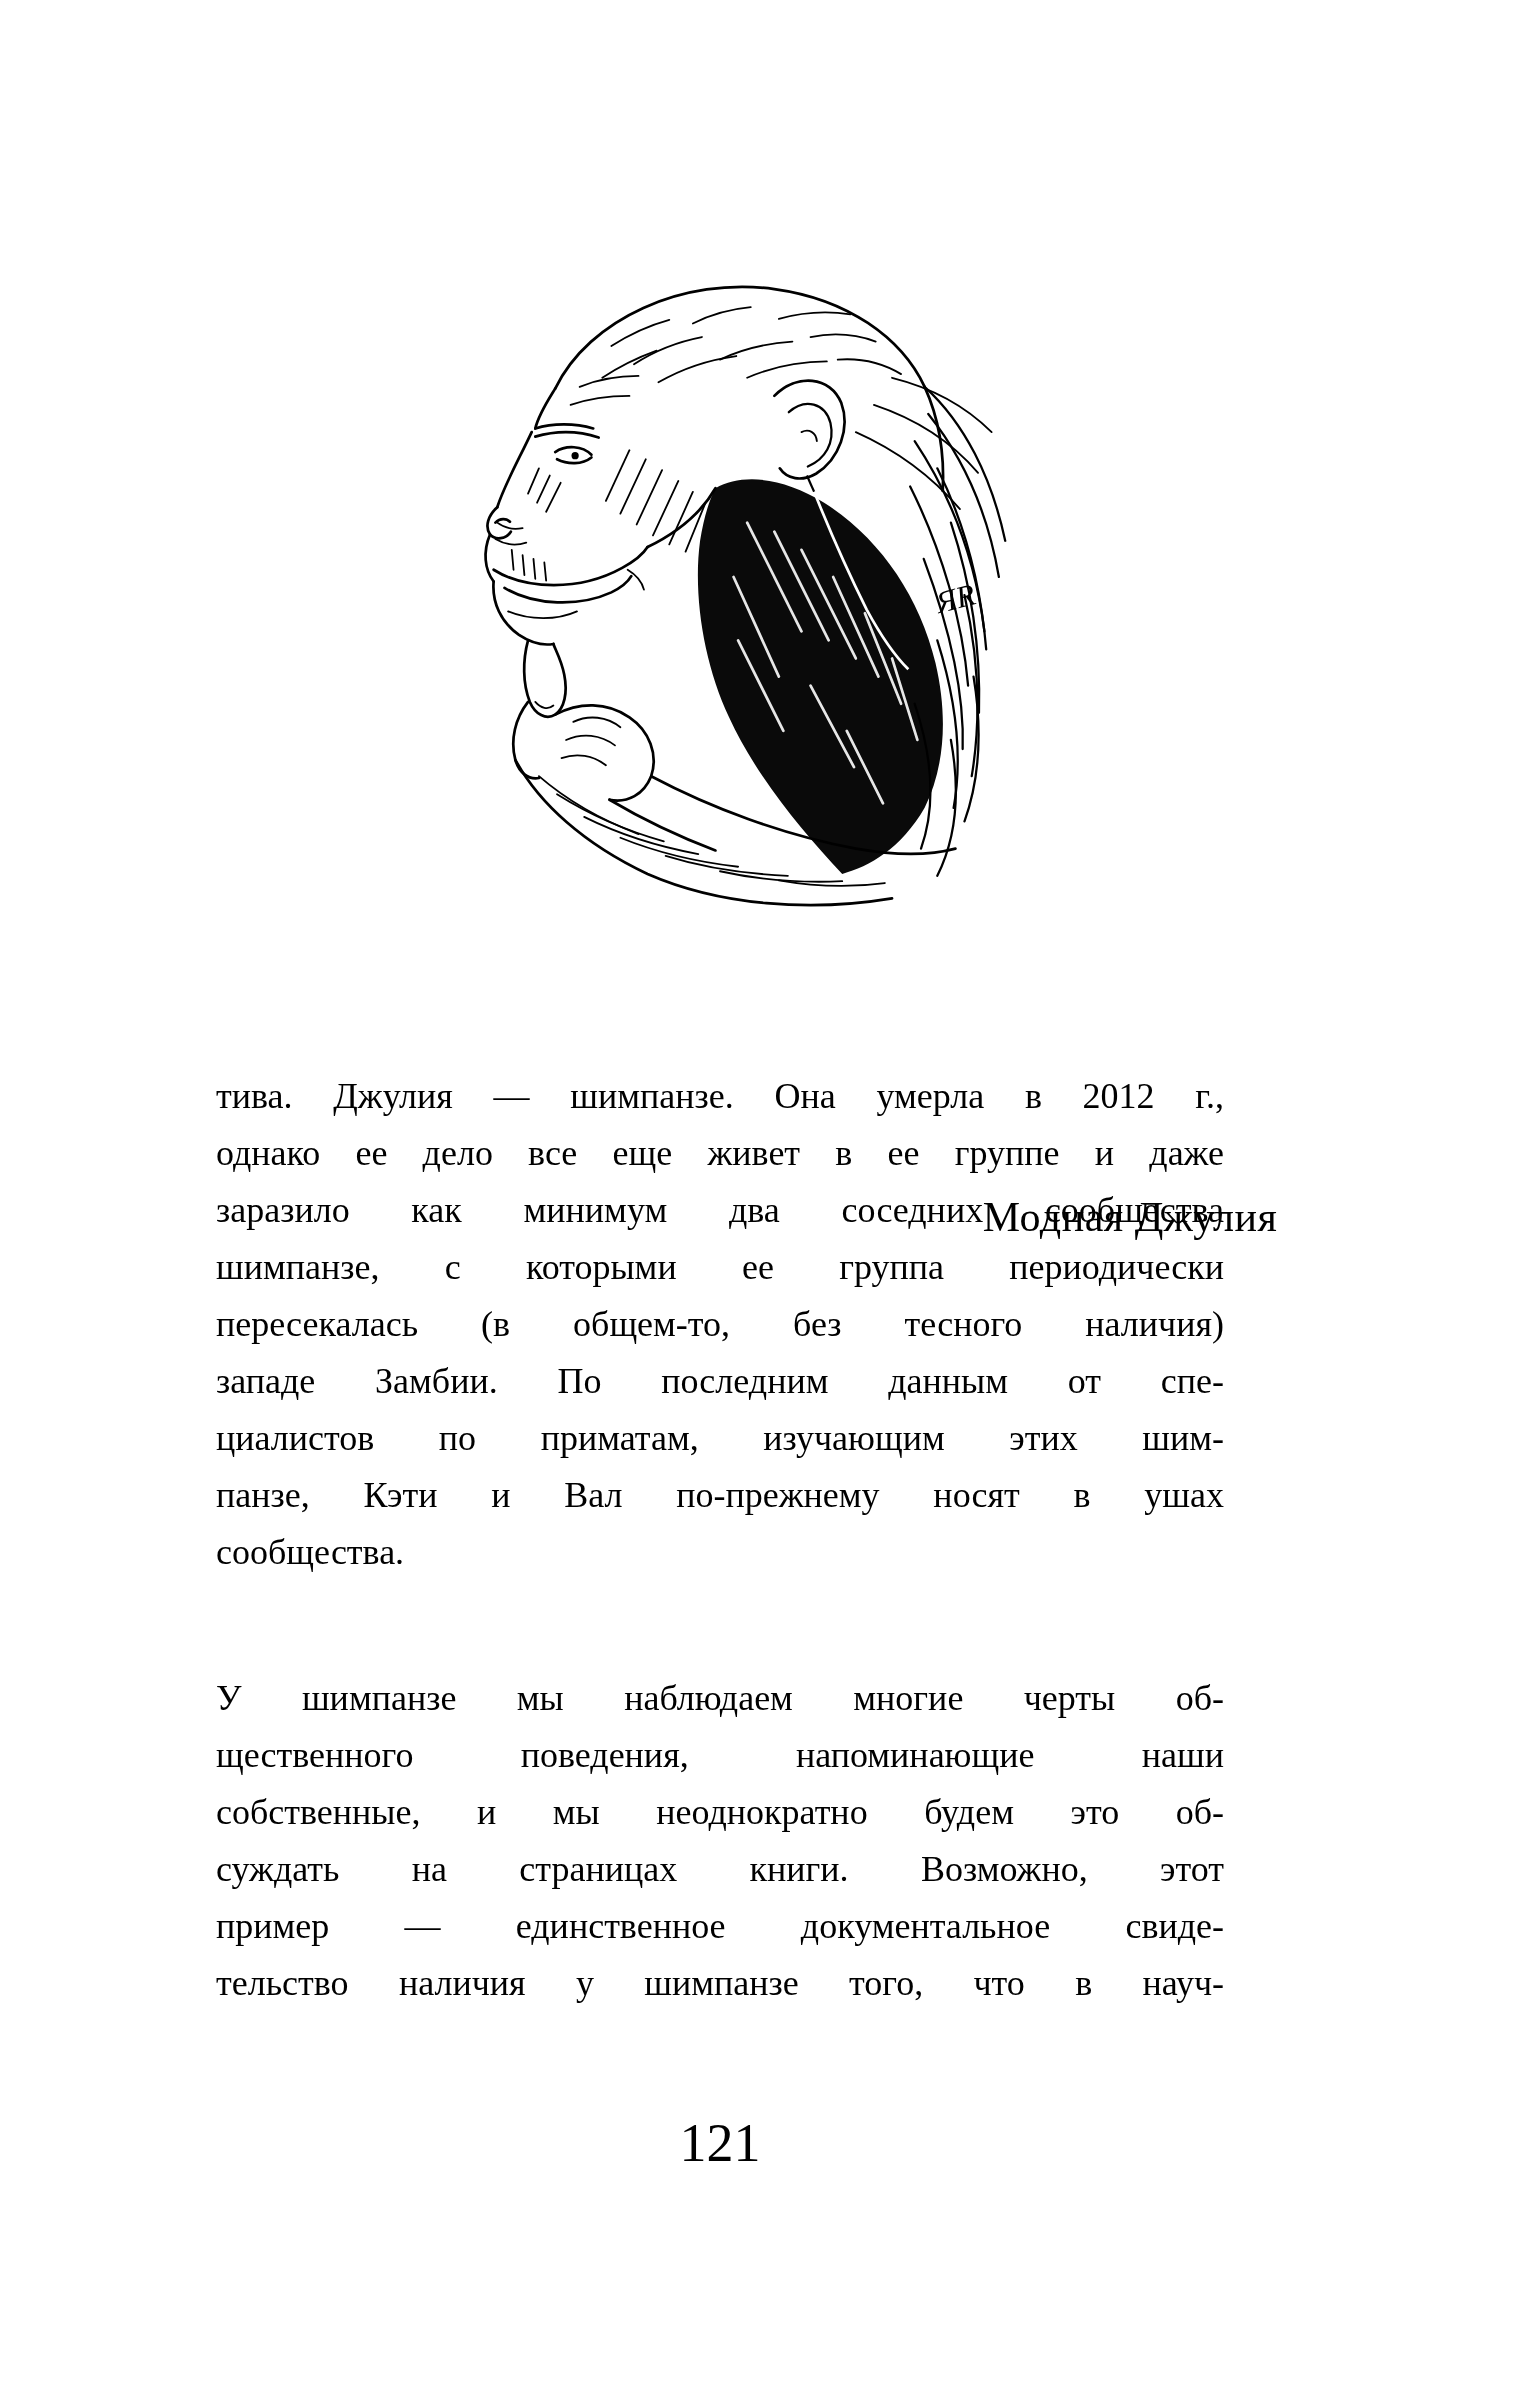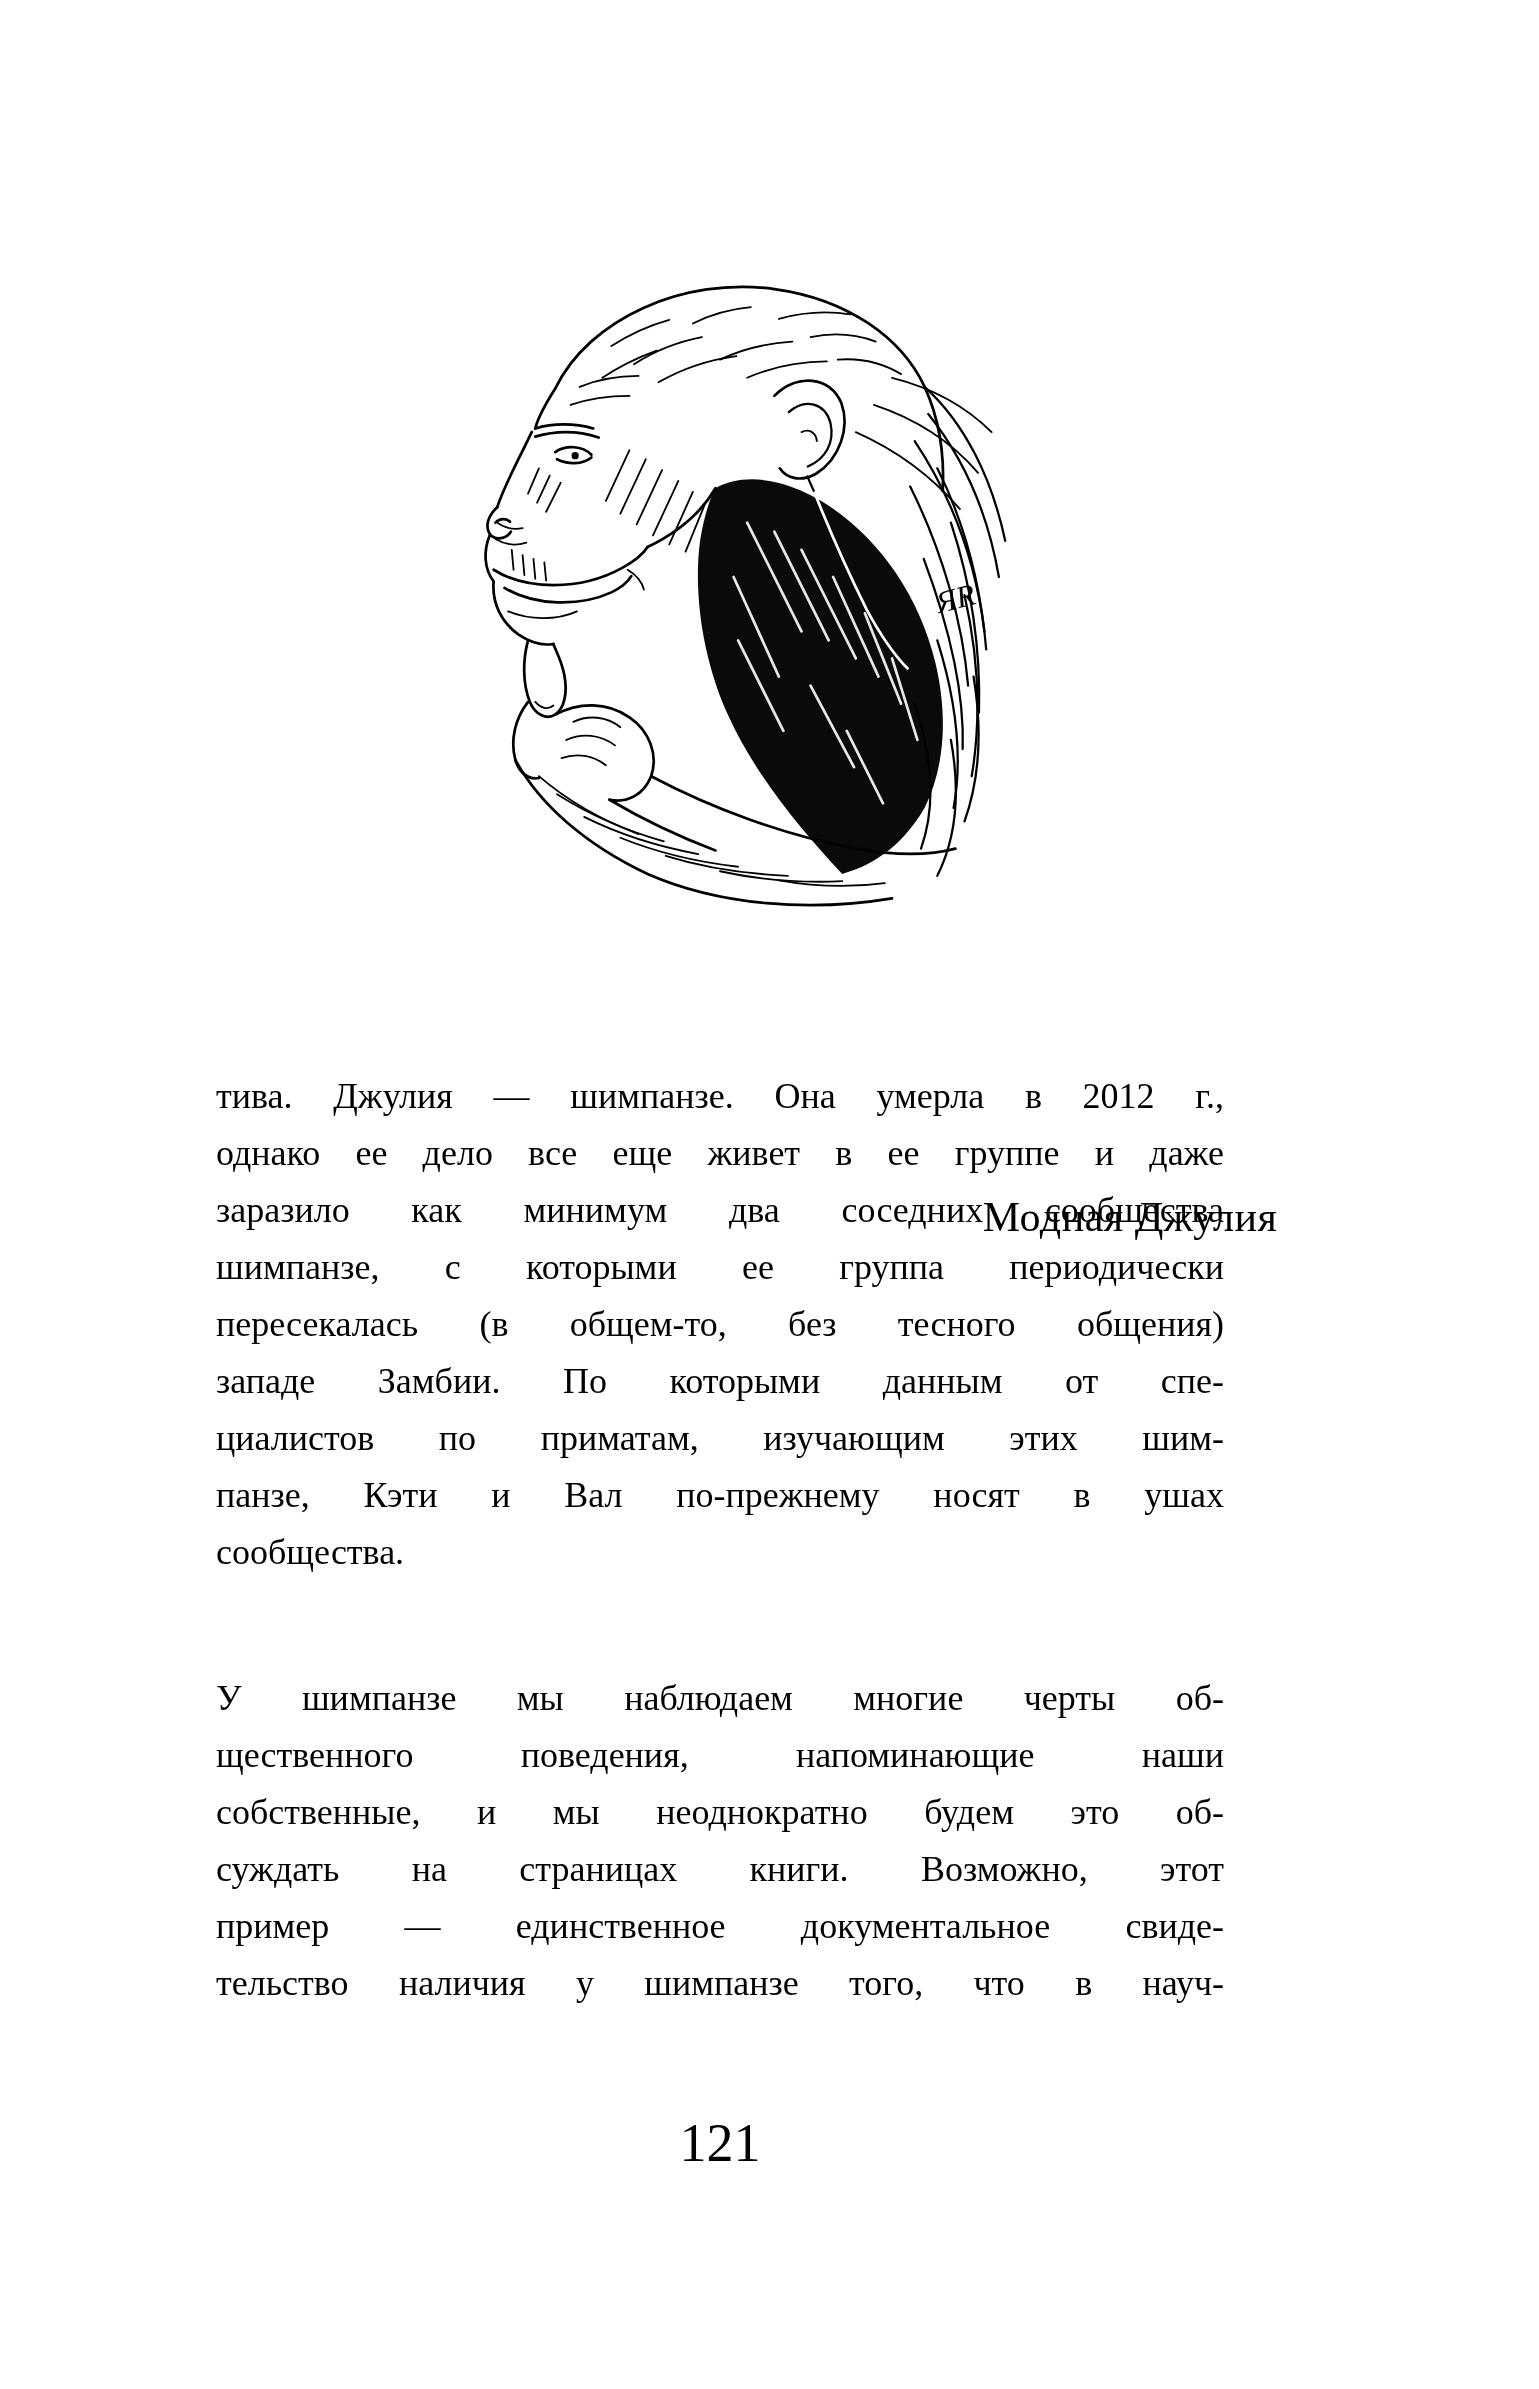--- a/index.html
+++ b/index.html
@@ -209,22 +209,22 @@
     </svg>
     <figcaption class="figcaption">Модная Джулия</figcaption>
   </figure>
 
   <main class="text-block" id="text-block">
       <div class="para">
         <div class="tline">тива. Джулия — шимпанзе. Она умерла в 2012 г.,</div>
         <div class="tline">однако ее дело все еще живет в ее группе и даже</div>
         <div class="tline">заразило как минимум два соседних сообщества</div>
         <div class="tline">шимпанзе, с которыми ее группа периодически</div>
-        <div class="tline">пересекалась (в общем-то, без тесного общения)</div>
-        <div class="tline">западе Замбии. По которыми данным от спе-</div>
+        <div class="tline">пересекалась (в общем-то, без тесного наличия)</div>
+        <div class="tline">западе Замбии. По последним данным от спе-</div>
         <div class="tline">циалистов по приматам, изучающим этих шим-</div>
         <div class="tline">панзе, Кэти и Вал по-прежнему носят в ушах</div>
         <div class="tline tline-end">сообщества.</div>
       </div>
       <div class="para">
         <div class="tline">У шимпанзе мы наблюдаем многие черты об-</div>
         <div class="tline">щественного поведения, напоминающие наши</div>
         <div class="tline">собственные, и мы неоднократно будем это об-</div>
         <div class="tline">суждать на страницах книги. Возможно, этот</div>
         <div class="tline">пример — единственное документальное свиде-</div>

